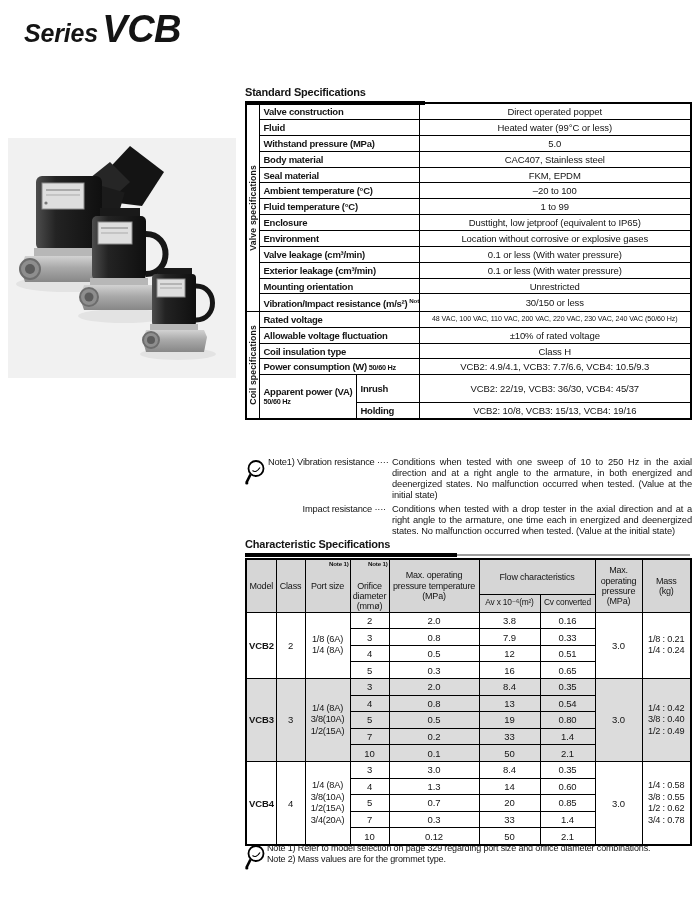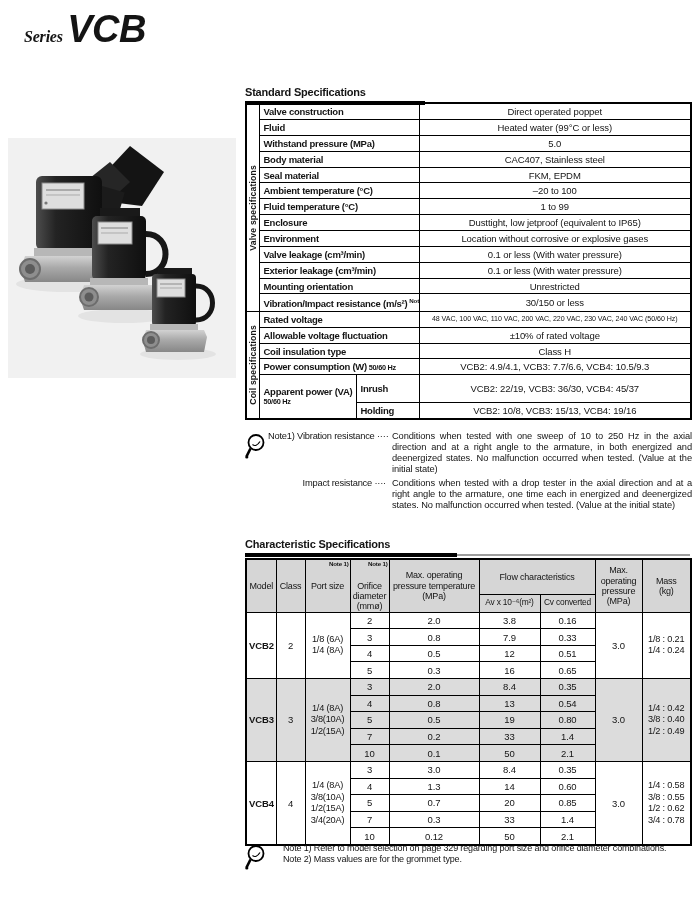--- a/index.html
+++ b/index.html
@@ -8,21 +8,21 @@
     background:#ffffff;
     font-family:"Liberation Sans","DejaVu Sans",sans-serif;
     color:#141414;
     position:relative;
     overflow:hidden;
   }
   .page { position:absolute; left:0; top:0; width:700px; height:897px; background:#fff; }
 
   
   .title { position:absolute; left:24px; top:8px; font-style:italic; font-weight:bold; white-space:nowrap; }
-  .t-series { font-size:16px; letter-spacing:-0.2px;font-family:Liberation Serif, serif; }
+  .t-series { font-size:25px; letter-spacing:-0.2px; }
   .t-model  { font-size:38px; letter-spacing:-0.5px; }
 
   
   .photo { position:absolute; left:8px; top:138px; width:228px; height:240px; background:#f1f1f1; }
 
   
   .sec-head { position:absolute; left:245px; width:445px; }
   .sec-head .txt { font-weight:bold; font-size:11px; letter-spacing:-0.2px; line-height:16px; display:block; }
   .rule { position:relative; height:5px; margin-top:1px; width:445px; }
   .rule-black { position:absolute; left:0; top:0; height:4px; background:#000; }
@@ -42,21 +42,21 @@
     writing-mode:vertical-rl; transform:rotate(180deg);
     font-weight:bold; font-size:8.6px; letter-spacing:0.2px;
     margin:0 auto; white-space:nowrap;
   }
   .supnote { font-size:6.2px; font-weight:bold; vertical-align:super; letter-spacing:0; }
   .lblsmall { font-size:7.3px; font-weight:bold; }
   .ap-main { line-height:1.15; }
   .ap-sub  { font-size:7.3px; line-height:1.1; }
 
   
-  .notes { position:absolute; left:245px; top:431px; width:447px; }
+  .notes { position:absolute; left:245px; top:457px; width:447px; }
   .note-icon { position:absolute; left:0; top:2px; }
   .note-grid { margin-left:23px; display:grid; grid-template-columns:118px 300px; column-gap:6px; row-gap:2px;
                font-size:9.3px; line-height:1.2; }
   .note-term { text-align:right; white-space:nowrap; letter-spacing:-0.2px; }
   .note-text { text-align:justify; letter-spacing:-0.1px; }
 
   
   #char-table { top:558px; height:279px; }
   #char-table thead td { background:#d6d6d6; text-align:center; vertical-align:middle; font-size:9px; letter-spacing:-0.2px; line-height:1.15; position:relative; }
   #char-table thead tr.h1 { height:29px; }
@@ -65,21 +65,21 @@
   .pre { white-space:pre-line; }
   .hnote { position:absolute; top:1px; right:1px; font-size:6.2px; font-weight:bold; line-height:1; }
   #char-table tbody td { text-align:center; vertical-align:middle; font-size:9.5px; letter-spacing:-0.1px; }
   #char-table tbody td.b { font-weight:bold; }
   #char-table tbody td.pre { font-size:9.2px; line-height:1.25; letter-spacing:-0.2px; }
   #char-table tbody tr.shaded td { background:#dcdcdc; }
 
   
   .cnotes { position:absolute; left:245px; top:843px; width:450px; }
   .cnotes .note-icon { top:1px; }
-  .cnote-lines { margin-left:38px; font-size:9px; line-height:1.25; letter-spacing:-0.15px; white-space:nowrap; }
+  .cnote-lines { margin-left:22px; font-size:9px; line-height:1.25; letter-spacing:-0.15px; white-space:nowrap; }
 </style>
 </head>
 <body>
 
 <div class="page">
 
   <div class="title">
     <span class="t-series">Series</span>
     <span class="t-model">VCB</span>
   </div>

